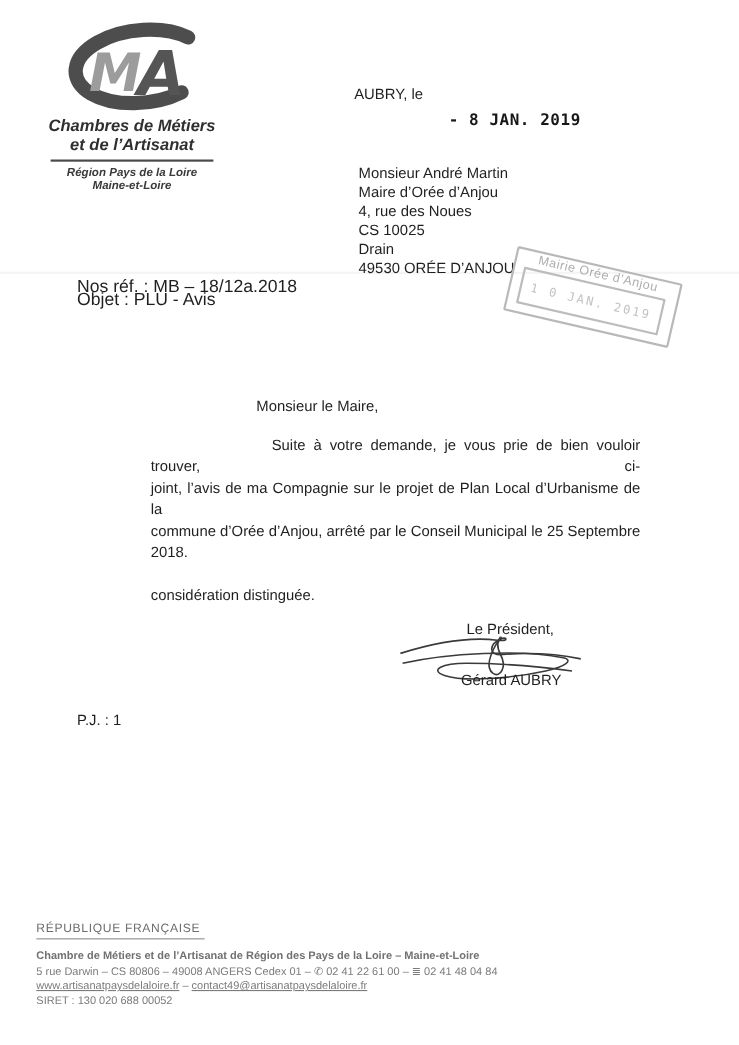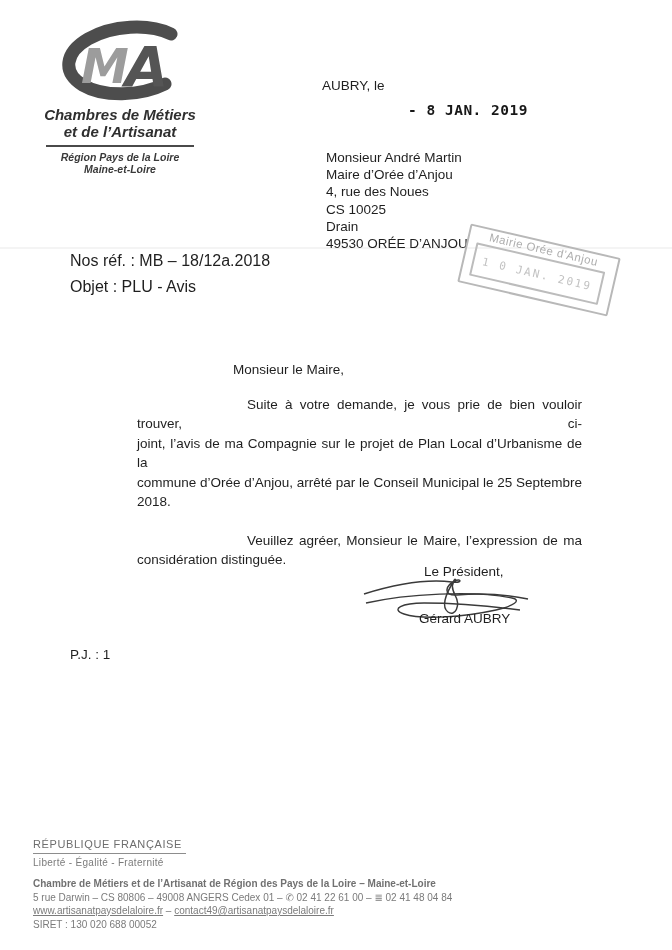--- a/index.html
+++ b/index.html
@@ -86,43 +86,41 @@
 </div>
 
 <div class="abs rstamp">
   <div class="rstamp-title">Mairie Orée d’Anjou</div>
   <div class="rstamp-inner">
     <span class="rstamp-date">1 0 JAN. 2019</span>
   </div>
 </div>
 
 <div class="abs refline" style="top:252px;">Nos réf. : MB – 18/12a.2018</div>
-<div class="abs refline" style="top:278px;">Objet : PLU - Avis</div>
+<div class="abs refline" style="top:264px;">Objet : PLU - Avis</div>
 
 <div class="abs letter-body">
   <div class="salutation">Monsieur le Maire,</div>
   <div class="line just"><span class="ind"></span><span>Suite à votre demande, je vous prie de bien vouloir trouver, ci-</span></div>
   <div class="line just">joint, l’avis de ma Compagnie sur le projet de Plan Local d’Urbanisme de la</div>
   <div class="line just">commune d’Orée d’Anjou, arrêté par le Conseil Municipal le 25 Septembre</div>
   <div class="line">2018.</div>
   <div class="para-gap"></div>
-  <div class="line just"><span class="ind"></span><span>Veuillez agréer, Monsieur le Maire, l’expression de ma</span></div>
   <div class="line">considération distinguée.</div>
 </div>
 
 <div class="abs sig-title">Le Président,</div>
 <svg class="abs sig-svg" width="170" height="48" viewBox="0 0 170 48">
   <path d="M2 18 C 34 8 66 3 90 6 C 101 7.5 99 2 93 5 C 84 9 80 20 95 19 C 120 17 142 18 166 23" fill="none" stroke="#3a3a3a" stroke-width="1.5"></path>
   <path d="M93 3 C 86 14 78 30 86 36 C 93 41 99 30 93 19 C 89 11 90 6 94 3" fill="none" stroke="#3a3a3a" stroke-width="1.5"></path>
   <path d="M4 27 C 44 18 112 14 150 22 C 160 24 152 30 134 34 C 102 41 60 44 42 38 C 28 33 40 27 62 27 C 94 27 128 30 158 34" fill="none" stroke="#3a3a3a" stroke-width="1.4"></path>
 </svg>
 <div class="abs sig-name">Gérard AUBRY</div>
 
 <div class="abs pj">P.J. : 1</div>
 
 <div class="abs footer">
   <div class="republic">RÉPUBLIQUE FRANÇAISE</div>
-  <div class="motto">Liberté - Égalité - Fraternité</div>
   <div class="f-org">Chambre de Métiers et de l’Artisanat de Région des Pays de la Loire – Maine-et-Loire</div>
   <div class="f-line"><span>5 rue Darwin – CS 80806 – 49008 ANGERS  Cedex 01 – </span><span class="icon-glyph">✆</span><span> 02 41 22 61 00 – </span><span class="icon-glyph">≣</span><span> 02 41 48 04 84</span></div>
   <div class="f-line"><span class="f-link">www.artisanatpaysdelaloire.fr</span><span> – </span><span class="f-link">contact49@artisanatpaysdelaloire.fr</span></div>
   <div class="f-line">SIRET : 130 020 688 00052</div>
 </div>
 
 </body></html>

